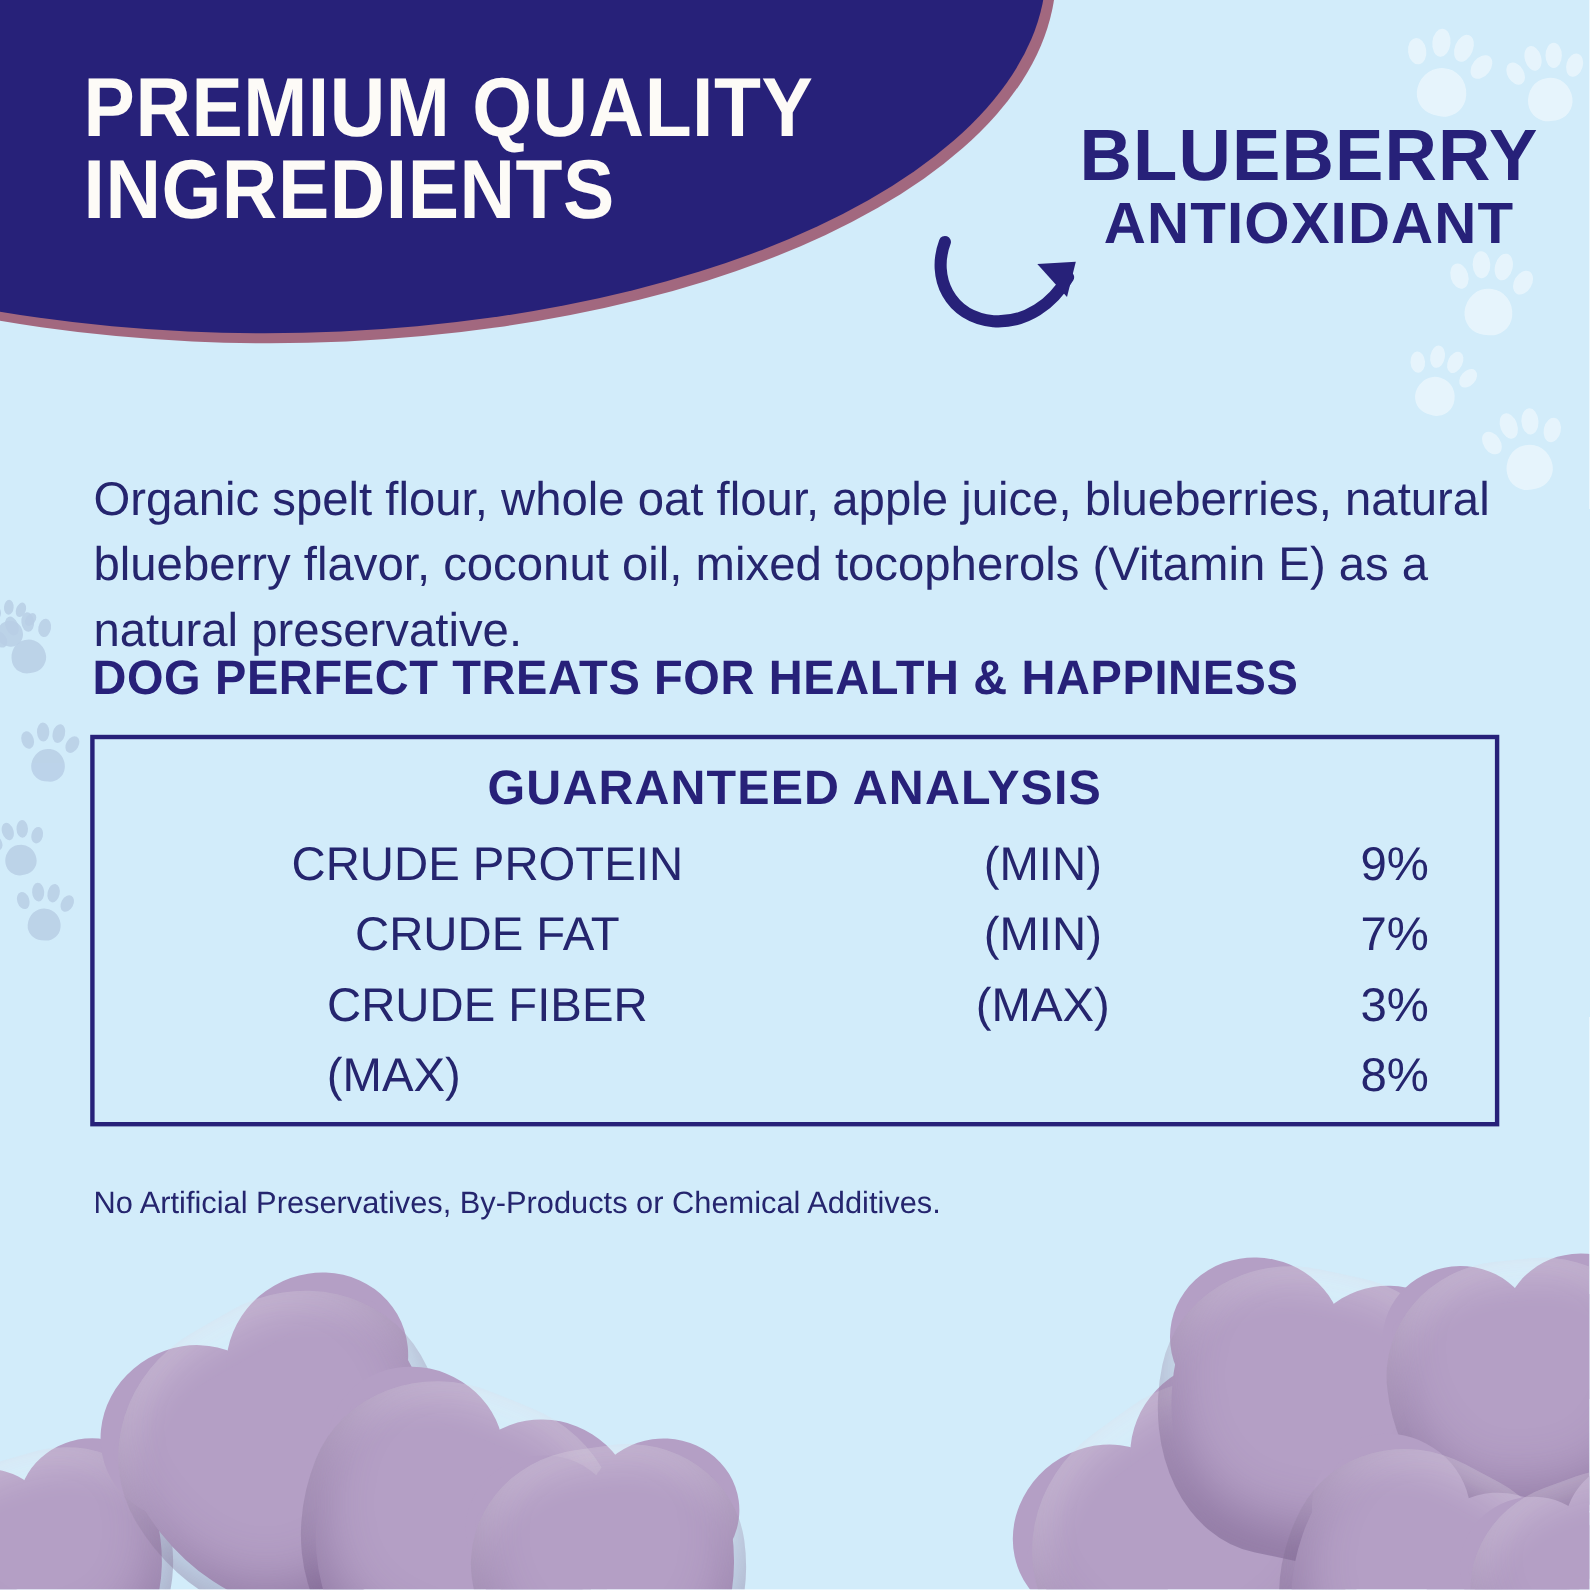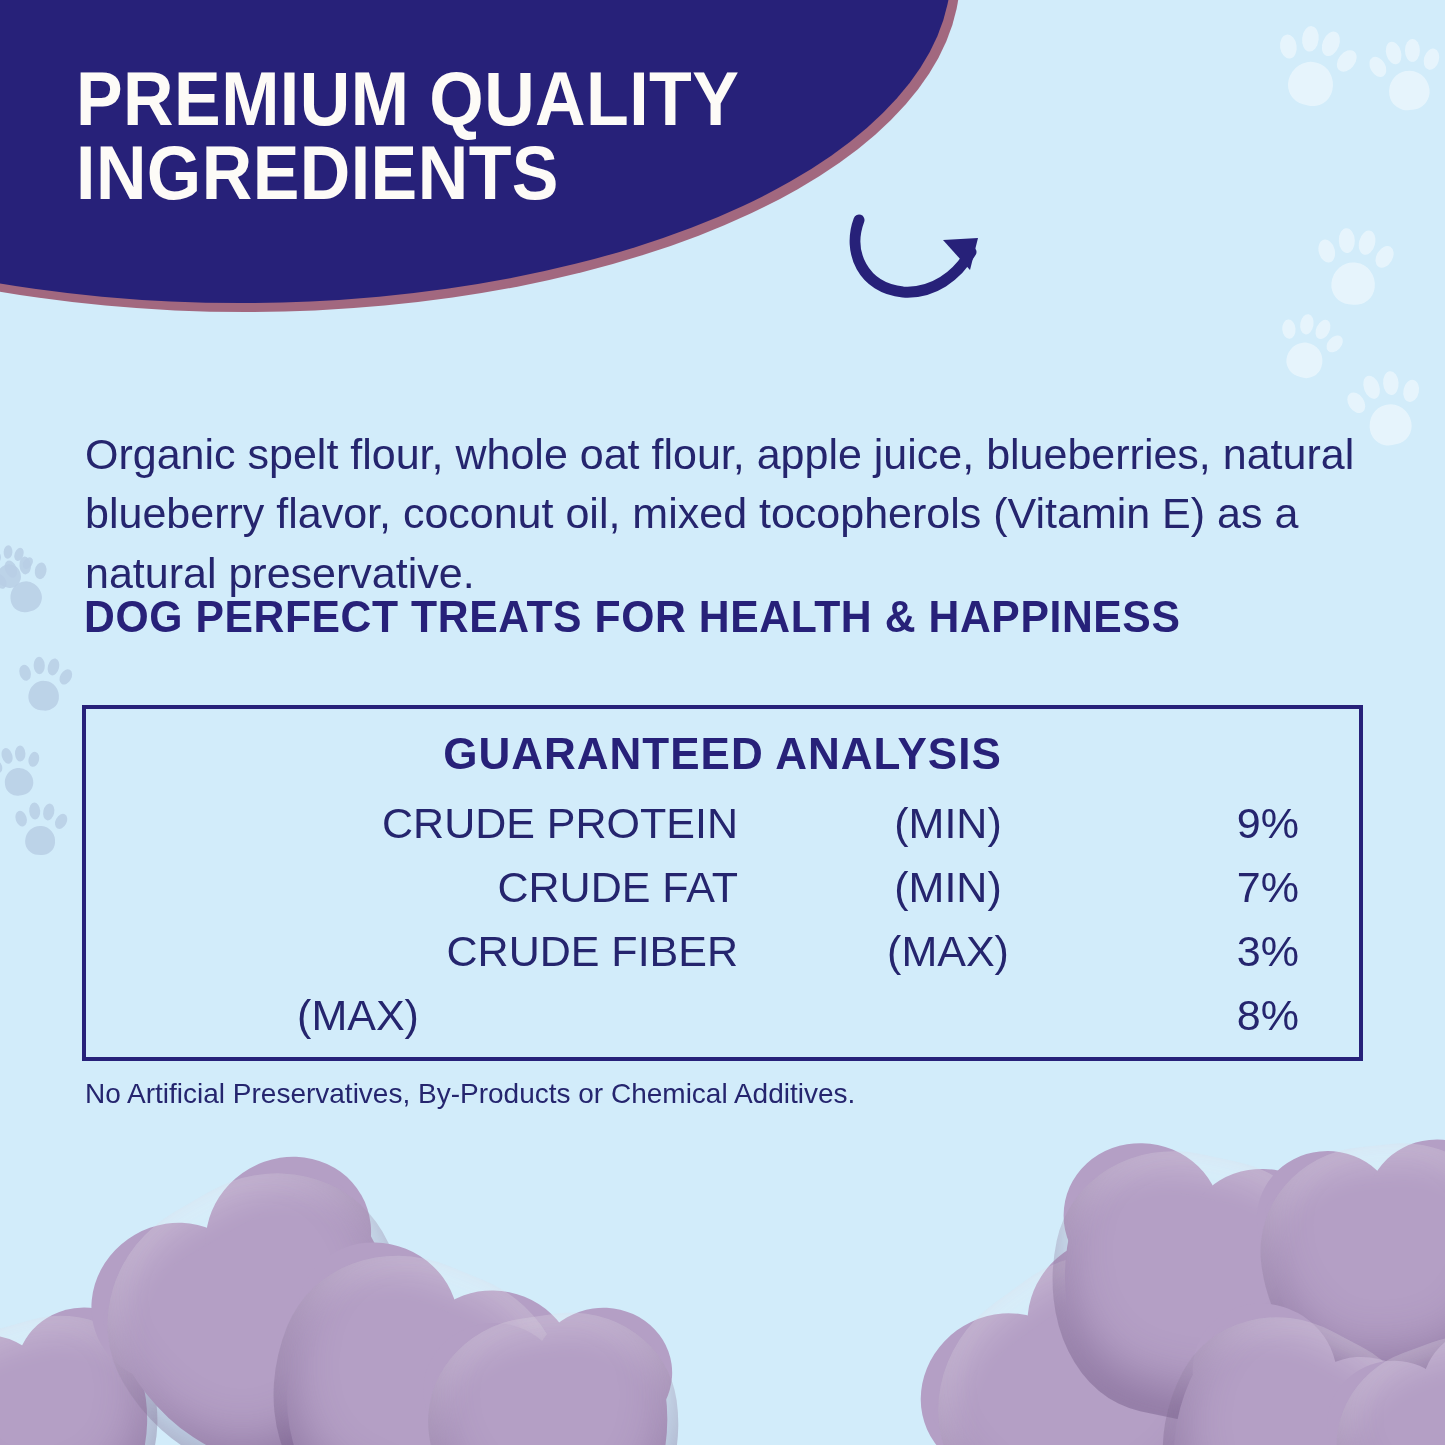--- a/index.html
+++ b/index.html
@@ -141,21 +141,21 @@
     letter-spacing: 0.6px;
     text-transform: uppercase;
     transform: scaleX(0.97);
     transform-origin: left top;
   }
 
   
   .analysis-box {
     position: absolute;
     left: 82px;
-    top: 705px;
+    top: 668px;
     width: 1281px;
     height: 356px;
     border: 4px solid #272179;
     box-sizing: border-box;
   }
   .analysis-title {
     margin-top: 20px;
     text-align: center;
     color: #272179;
     font-size: 44px;
@@ -169,21 +169,21 @@
   }
   .analysis-row {
     display: flex;
     align-items: baseline;
     height: 64px;
     color: #25256e;
     font-size: 43px;
     font-weight: 400;
     text-transform: uppercase;
   }
-  .analysis-row .rl { flex: 0 0 590px; text-align: right; }
+  .analysis-row .rl { flex: 0 0 590px; text-align: center; }
   .analysis-row .rm { flex: 0 0 420px; text-align: center; }
   .analysis-row .rv { flex: 1 1 auto; text-align: right; }
 
   
   .footnote {
     position: absolute;
     left: 85px;
     top: 1078px;
     width: 1290px;
     color: #25256e;
@@ -305,20 +305,24 @@
 
   <div class="banner-wrap">
     <div class="banner-outline"></div>
     <div class="banner-fill"></div>
   </div>
   <div class="banner-text">
     <span class="l1">PREMIUM QUALITY</span>
     <span class="l2">INGREDIENTS</span>
   </div>
 
+  <div class="callout">
+    <span class="line1">BLUEBERRY</span>
+    <span class="line2">ANTIOXIDANT</span>
+  </div>
   <svg class="callout-arrow" viewBox="0 0 150 90">
     <path d="M14 8 C 2 40, 18 76, 58 80 C 88 82, 112 64, 126 40" fill="none" stroke="#272179" stroke-width="11" stroke-linecap="round"></path>
     <path d="M98 28 L133 26 L125 58 Z" fill="#272179"></path>
   </svg>
 
   <p class="ingredients">Organic spelt flour, whole oat flour, apple juice, blueberries, natural blueberry flavor, coconut oil, mixed tocopherols (Vitamin E) as a natural preservative.</p>
 
   <div class="tagline">DOG PERFECT TREATS FOR HEALTH &amp; HAPPINESS</div>
 
   <div class="analysis-box">

